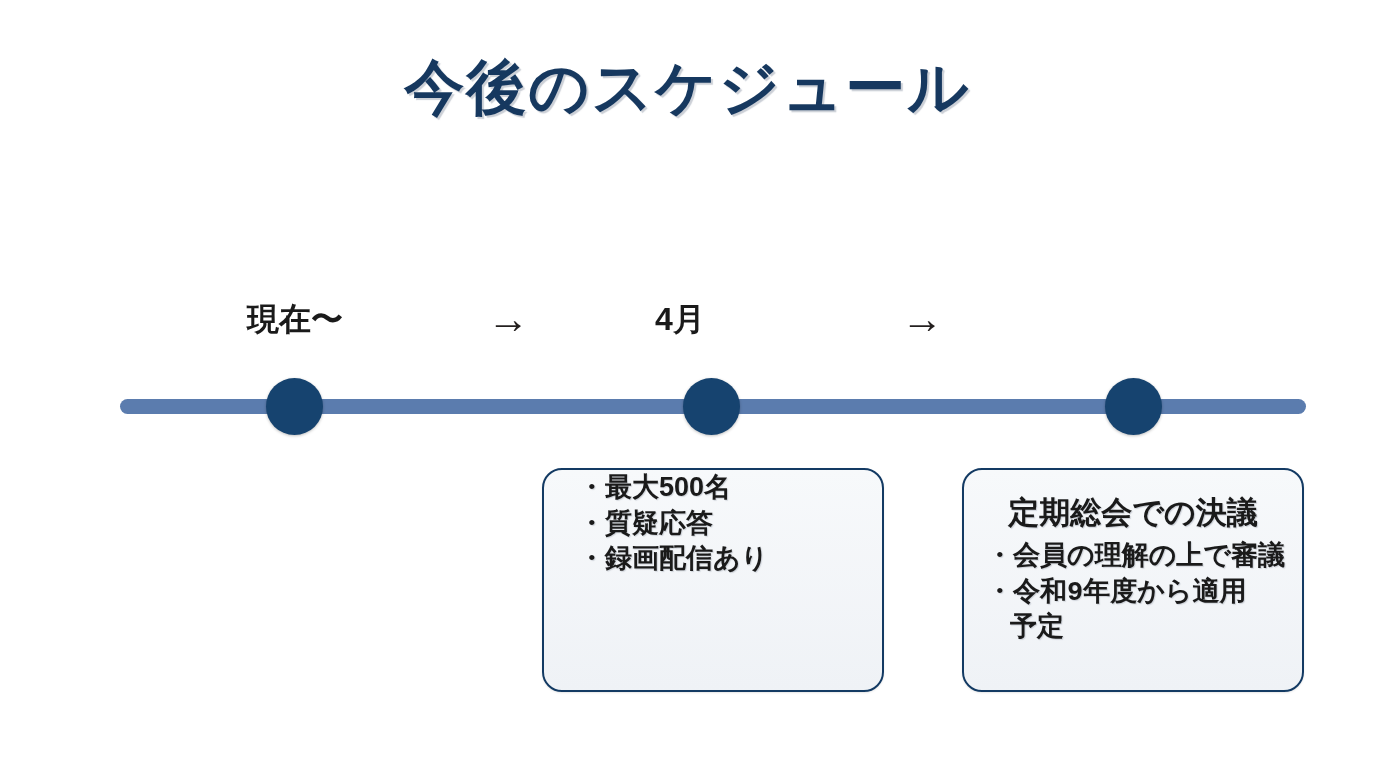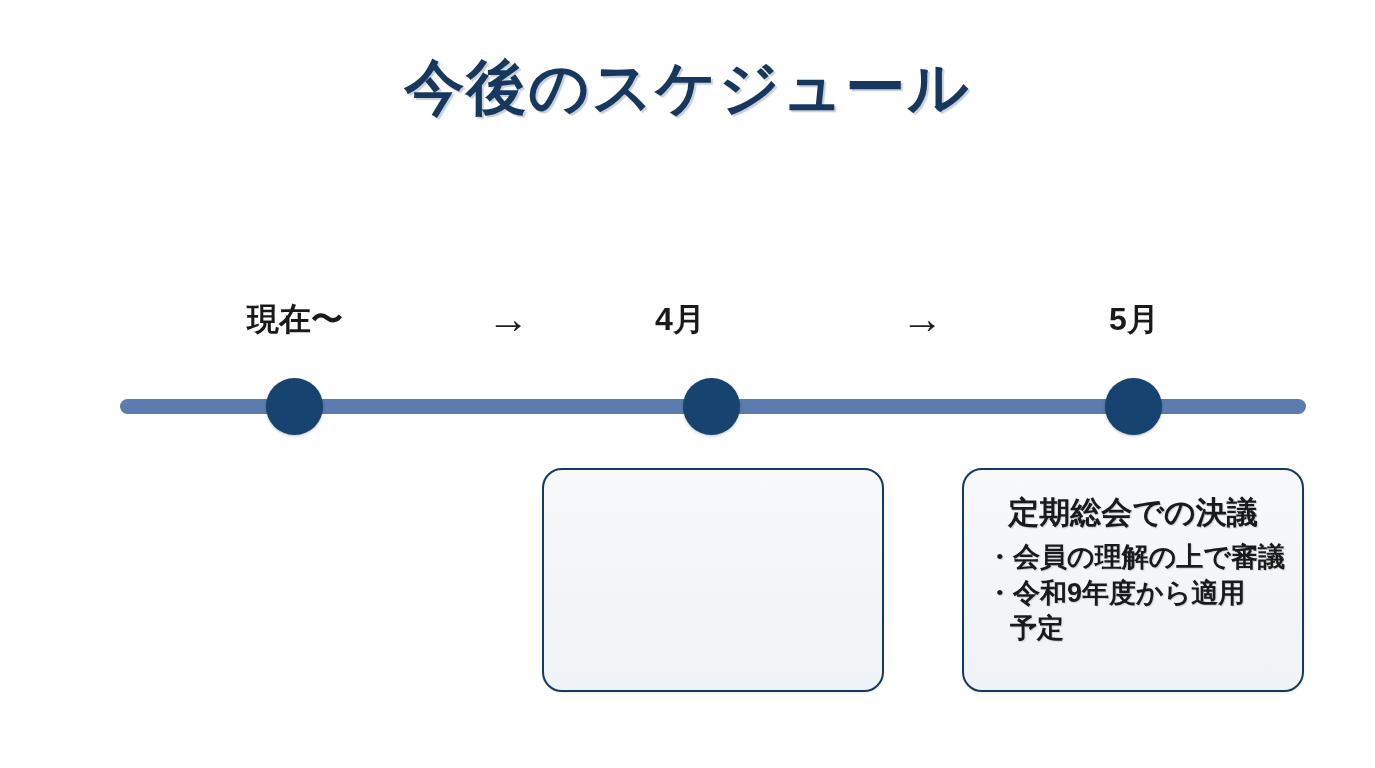--- a/index.html
+++ b/index.html
@@ -109,21 +109,21 @@
     color: #1A1A1A;
     text-shadow: 1px 1px 1px rgba(150,158,170,0.45);
     white-space: nowrap;
   }
 
   .card-bullets {
     list-style: none;
     margin: 0;
     padding: 0 14px 0 34px;
   }
-  .card.c3 .card-bullets { padding-left: 22px; padding-right: 5px; }
+  .card.c3 .card-bullets { padding-left: 22px; padding-right: 5px; font-family: Liberation Mono, monospace; }
 
   .card-bullets li {
     font-size: 27px;
     font-weight: bold;
     color: #1A1A1A;
     line-height: 1.32;
     text-shadow: 1px 1px 1px rgba(150,158,170,0.40);
     white-space: pre-line;
     text-indent: -24px;
     padding-left: 24px;
@@ -143,24 +143,28 @@
   <div class="node-dot n3"></div>
 
   <div class="stage-label s1">現在〜</div>
 
   <div class="stage-arrow a1">→</div>
 
   <div class="stage-label s2">4月</div>
 
   <div class="stage-arrow a2">→</div>
 
-  <div class="stage-label s3">5月</div>
 
 
   <div class="card c2">
+    <ul class="card-bullets">
+      <li>・最大500名</li>
+      <li>・質疑応答</li>
+      <li>・録画配信あり</li>
+    </ul>
   </div>
 
   <div class="card c3">
     <div class="card-title">定期総会での決議</div>
     <ul class="card-bullets">
       <li>・会員の理解の上で審議</li>
       <li>・令和9年度から適用
 予定</li>
     </ul>
   </div>

